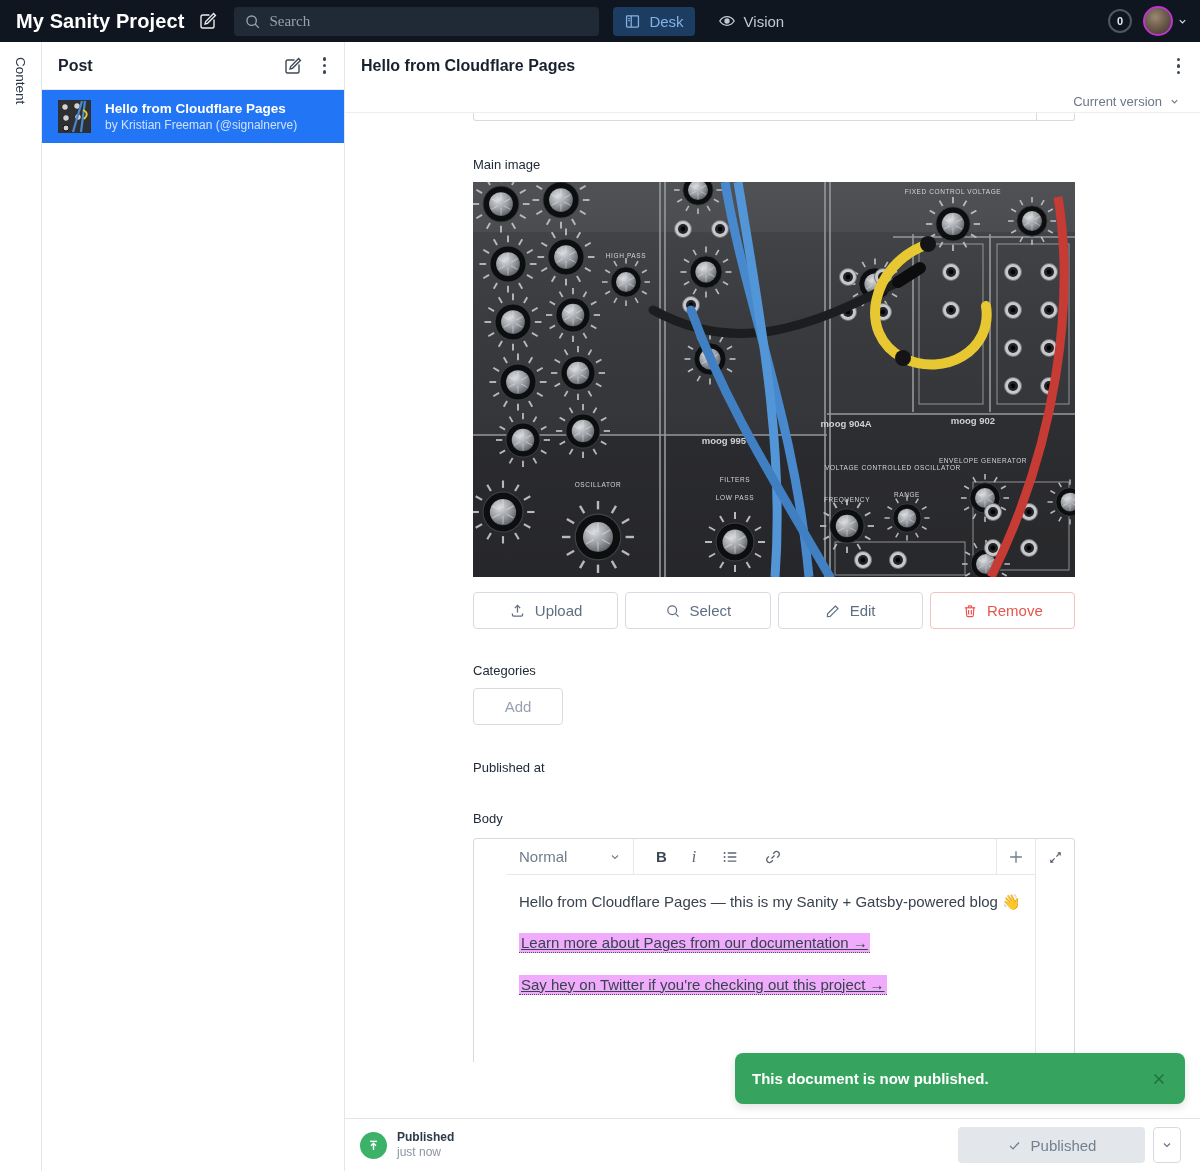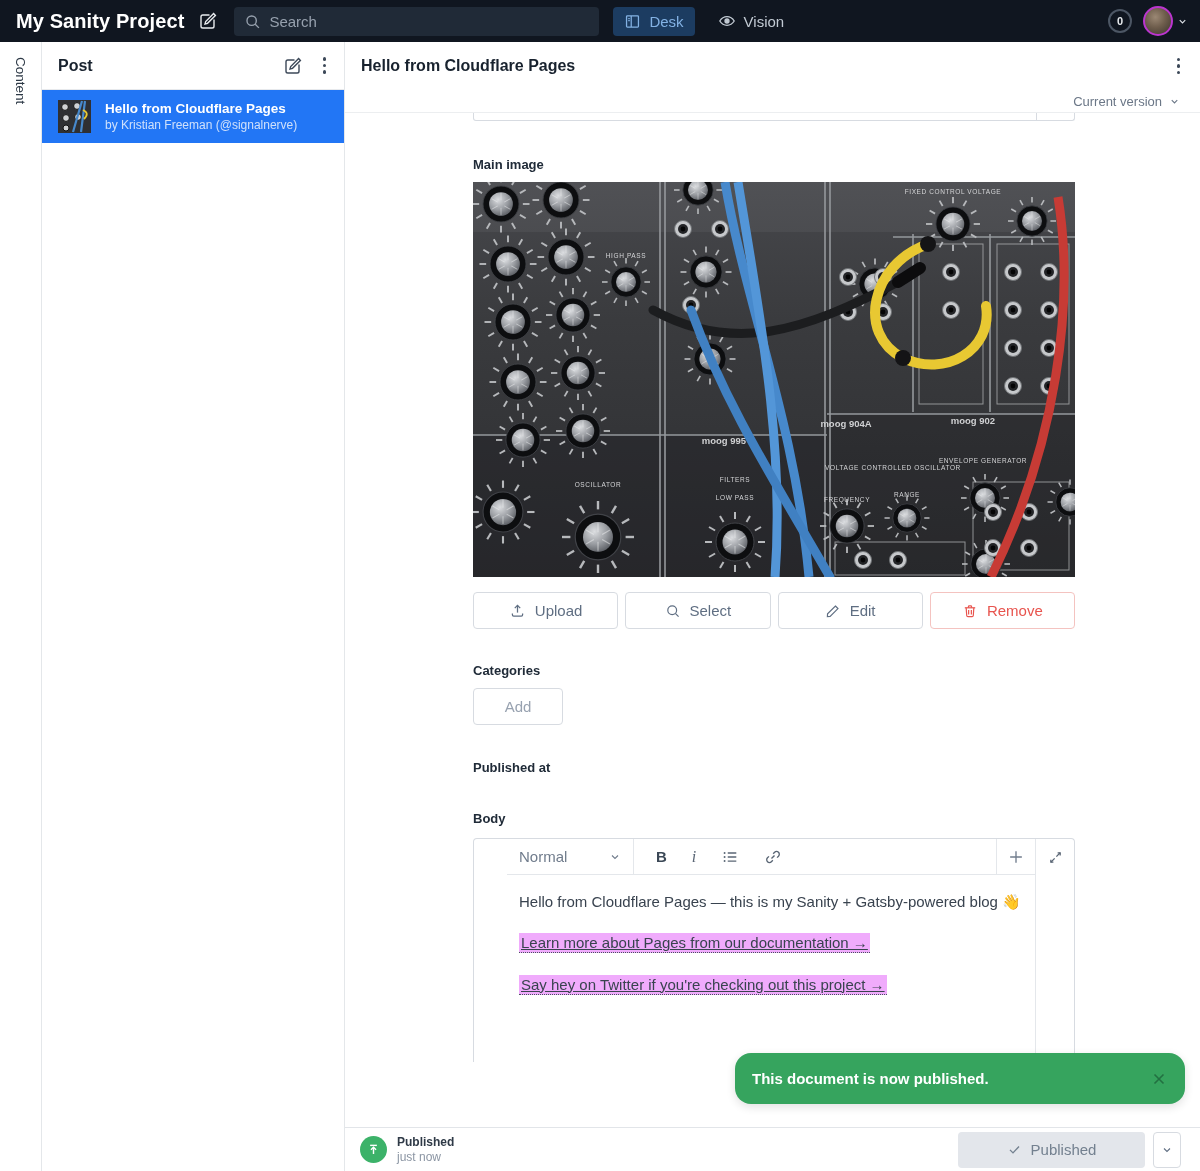--- a/index.html
+++ b/index.html
@@ -20,21 +20,21 @@
   }
   .nav-title { font-size:20px; font-weight:700; margin-left:16px; letter-spacing:.1px; }
   .nav-edit { margin-left:14px; color:#e8ebee; display:flex; cursor:pointer; }
   .nav-search {
     margin-left:16px; width:365px; height:29px; background:#202a37;
     border-radius:4px; display:flex; align-items:center; padding:0 10px; gap:8px;
     color:#97a1ae;
   }
   .nav-search input {
     background:transparent; border:none; outline:none; color:#86efac;
-    font-size:15px; font-family:Liberation Sans, sans-serif; width:100%;
+    font-size:15px; font-family:Liberation Serif, serif; width:100%;
   }
   .nav-search input::placeholder { color:#97a1ae; }
   .nav-tab {
     margin-left:14px; height:29px; padding:0 11px; border-radius:4px;
     display:flex; align-items:center; gap:8px; font-size:15px; cursor:pointer;
   }
   .nav-tab.active { background:#1c3c61; color:#83b2e4; }
   .nav-tab.plain  { background:transparent; color:#c2cad3; margin-left:12px; }
   .nav-right { margin-left:auto; display:flex; align-items:center; gap:11px; margin-right:12px; }
   .badge {
@@ -89,21 +89,21 @@
   }
   .doc-scroll { position:absolute; top:71px; left:0; right:0; bottom:53px; overflow:hidden; }
   .content-col { margin-left:128px; width:602px; }
 
   .partial-field {
     height:8px; border:1px solid #d7dbe1; border-top:none;
     border-radius:0 0 3px 3px; position:relative;
   }
   .partial-field .divider { position:absolute; right:37px; top:0; bottom:0; width:1px; background:#d7dbe1; }
 
-  .field-label { font-size:13px; font-weight:700; color:#202b38; }
+  .field-label { font-size:13px; font-weight:400; color:#202b38; }
   .mt-mainimg { margin-top:36px; margin-bottom:10px; }
   .mt-section { margin-top:34px; }
 
   .image-frame { width:602px; height:395px; cursor:pointer; }
 
   .btn-row { display:flex; gap:7px; margin-top:15px; }
   .btn {
     flex:1; height:37px; border:1px solid #d7dbe1; border-radius:4px; background:#fff;
     display:flex; align-items:center; justify-content:center; gap:9px;
     font-size:15px; color:#5f6e82; cursor:pointer; font-family:inherit;
@@ -142,29 +142,29 @@
   .gutter-btn { height:36px; display:flex; align-items:center; justify-content:center; color:#5a6675; cursor:pointer; }
   .editor-body { padding:17px 12px 0 12px; font-size:15px; color:#39434f; line-height:1.35; }
   .editor-body p { margin-bottom:21px; }
   .body-link {
     background:#f0abfc; border-bottom:1px dotted #49535f; padding:1px 2px; cursor:pointer;text-decoration:underline;
   }
 
   
   .toast {
     position:absolute; right:15px; bottom:67px; width:450px; height:51px;
-    background:#36a45e; border-radius:16px; display:flex; align-items:center;
+    background:#36a45e; border-radius:8px; display:flex; align-items:center;
     justify-content:space-between; padding:0 17px; color:#fff;
     font-size:15px; font-weight:600; box-shadow:0 3px 10px rgba(0,0,0,.12);
   }
   .toast-close { color:rgba(10,50,30,.45); display:flex; cursor:pointer; }
 
   
   .doc-footer {
-    position:absolute; left:0; right:0; bottom:0; height:44px; background:#fff;
+    position:absolute; left:0; right:0; bottom:0; height:53px; background:#fff;
     border-top:1px solid #e2e5e9; display:flex; align-items:center;
     padding:0 19px 0 15px;
   }
   .status { display:flex; align-items:center; gap:10px; flex:1; }
   .status-circle {
     width:27px; height:27px; border-radius:50%; background:#3cb269;
     display:flex; align-items:center; justify-content:center;
   }
   .status-title { font-size:12px; font-weight:600; color:#2f3a47; line-height:1.25; }
   .status-time  { font-size:12px; color:#8b95a3; line-height:1.25; }

